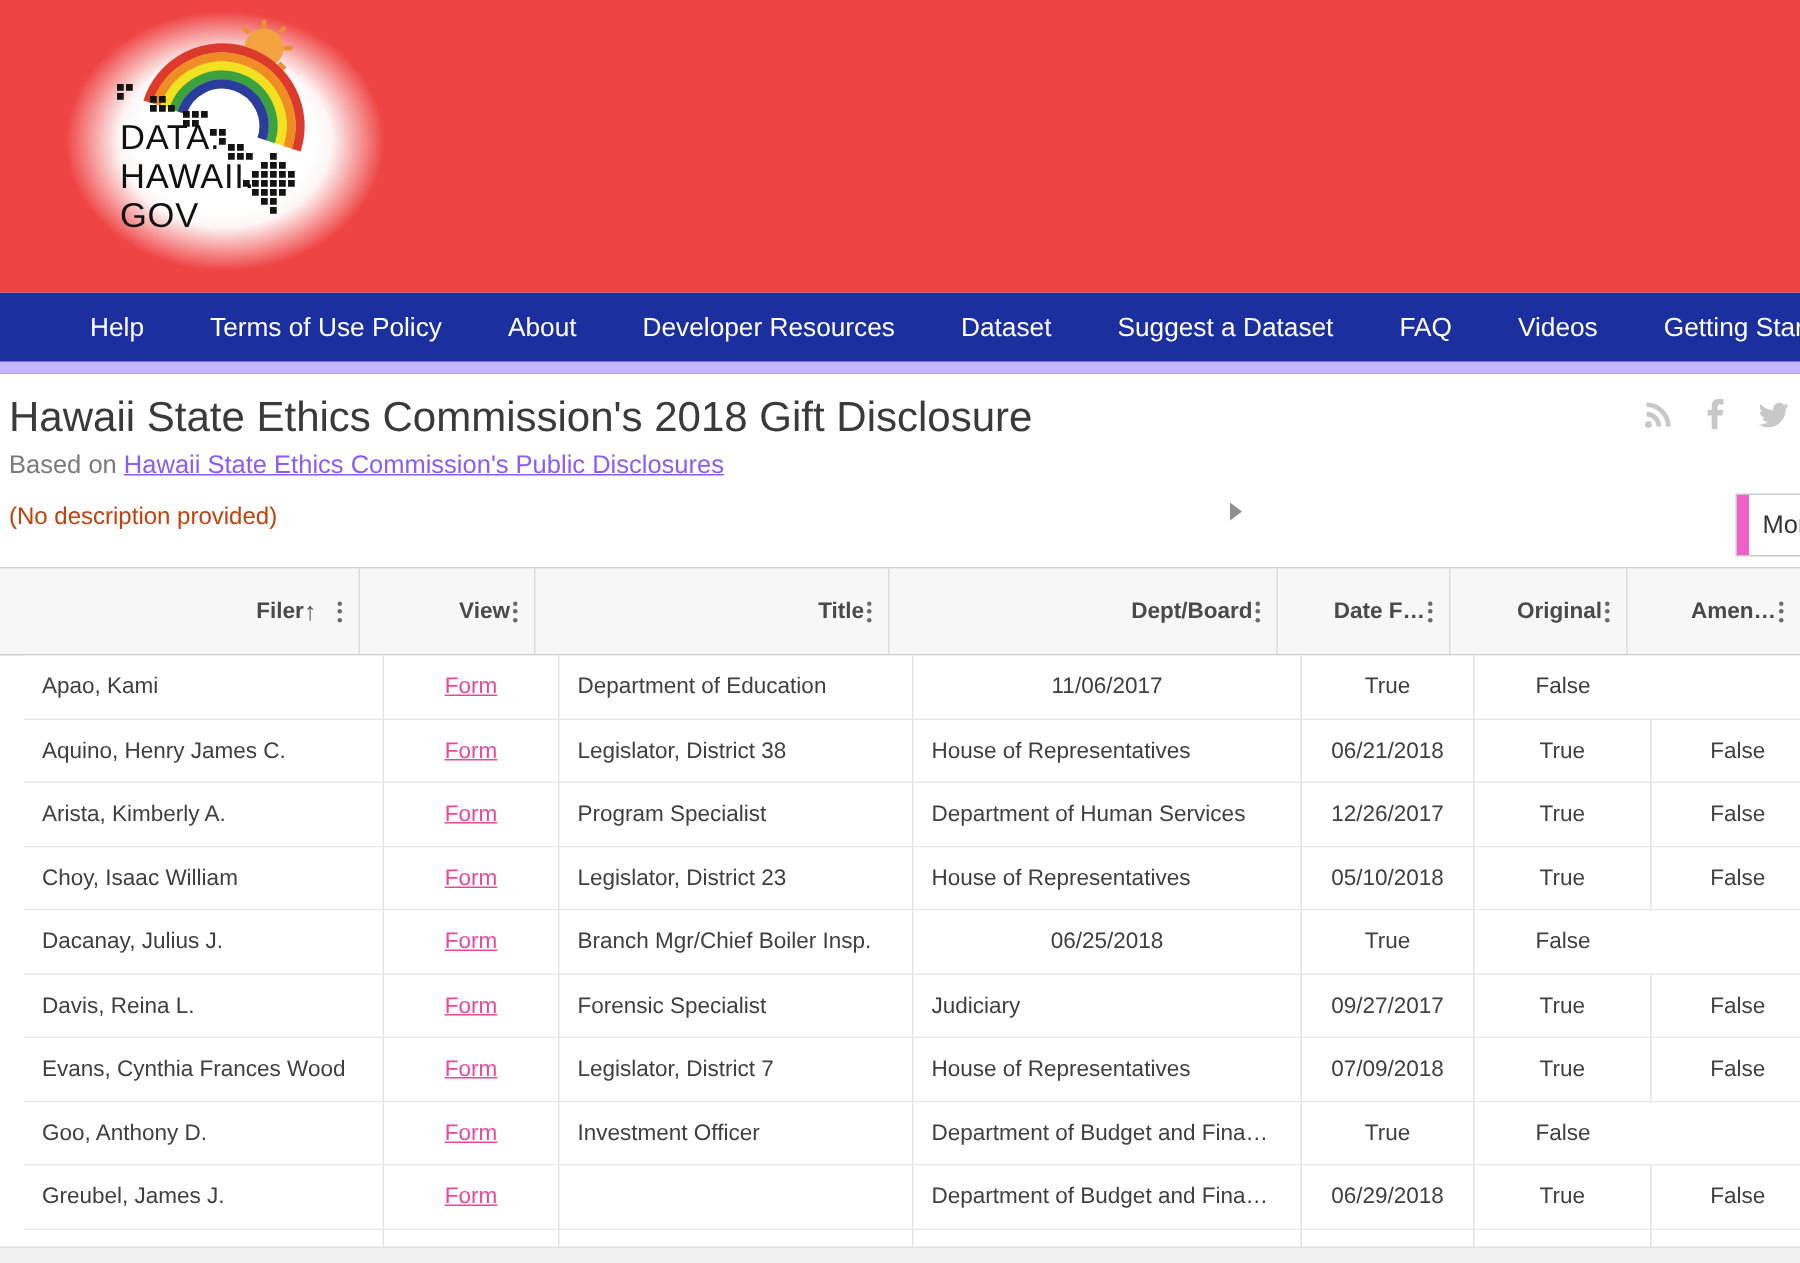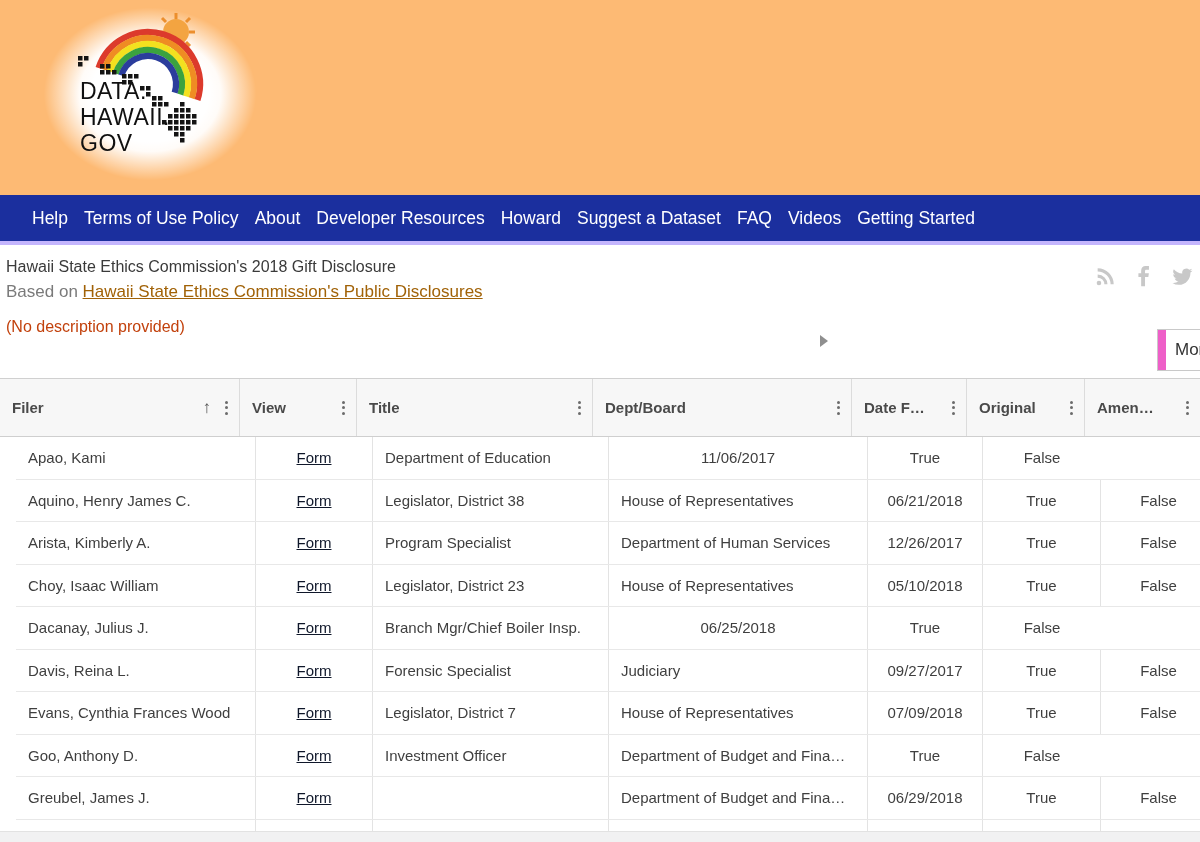--- a/index.html
+++ b/index.html
@@ -9,62 +9,62 @@
   }
   
   .banner{height:195px;background:#1a66cc;position:relative;}
   .logo{position:absolute;left:48px;top:6px;width:190px;height:170px;cursor:pointer;}
   .logo-glow{position:absolute;left:-16px;top:-8px;width:236px;height:192px;
     background:radial-gradient(ellipse 50% 50% at 50% 50%,#fff 50%,rgba(255,255,255,.95) 60%,rgba(255,255,255,.5) 74%,rgba(255,255,255,0) 90%);}
   .logo-art{position:absolute;left:0;top:0;}
   .logo-text{position:absolute;left:32px;top:72px;font-size:23px;line-height:26px;
     color:#101010;letter-spacing:.5px;font-weight:500;}
   
-  .nav{height:46px;background:#1b2f9e;border-bottom:4px solid #c4b5fd;
-    display:flex;align-items:center;gap:16px;padding-left:32px;box-sizing:content-box;}
+  .nav{height:46px;background:#1b2f9e;border-bottom:8px solid #c4b5fd;
+    display:flex;align-items:center;gap:44px;padding-left:60px;box-sizing:content-box;}
   .nav a{color:#ffffff;font-size:17.5px;text-decoration:none;white-space:nowrap;cursor:pointer;}
   
   .page-head{position:relative;padding-left:6px;}
-  .page-title{margin:13px 0 0 0;font-size:16px;font-weight:400;color:#3a3a3a;}
+  .page-title{margin:13px 0 0 0;font-size:28px;font-weight:400;color:#3a3a3a;}
   .based{margin-top:6px;font-size:17px;color:#7a7a7a;}
-  .based a{color:#a16207;cursor:pointer;}
+  .based a{color:#8b5cf6;cursor:pointer;}
   .desc{margin-top:16px;font-size:16px;color:#c2410c;}
   .caret{position:absolute;left:820px;top:335px;width:0;height:0;cursor:pointer;
     border-left:8px solid #8f8f8f;border-top:6px solid transparent;border-bottom:6px solid transparent;}
   .social{position:absolute;left:1094px;top:266px;display:flex;gap:20px;align-items:center;}
   .social svg{display:block;cursor:pointer;}
   .more-btn{position:absolute;left:1157px;top:329px;height:40px;width:140px;
     background:#fff;border:1px solid #c9c9c9;display:flex;align-items:center;cursor:pointer;}
   .more-accent{width:8px;align-self:stretch;}
   .more-label{padding-left:9px;font-size:17px;color:#333;white-space:nowrap;}
   
   .grid{position:absolute;top:378px;left:0;width:1200px;height:454px;overflow:hidden;
     border-top:1px solid #d0d0d0;box-sizing:content-box;font-size:15px;color:#3f3f3f;}
-  .cols{display:grid;grid-template-columns:240px 117px 236px 259px 115px 118px 115px;}
+  .cols{display:grid;grid-template-columns:240px 117px 236px 259px 115px 118px 115px;text-align:right;}
   .grid-header{height:58px;background:#f7f7f7;border-bottom:1px solid #cfcfcf;box-sizing:border-box;}
   .th{display:flex;align-items:center;padding:0 9px 0 12px;border-right:1px solid #dcdcdc;
     box-sizing:border-box;font-weight:bold;color:#4a4a4a;cursor:pointer;overflow:hidden;}
   .th:last-child{border-right:none;}
   .th-label{flex:1;white-space:nowrap;overflow:hidden;}
   .sort{color:#555;margin-right:12px;font-size:17px;font-weight:400;}
   .kebab{display:flex;flex-direction:column;gap:2.5px;padding:4px 2px;cursor:pointer;}
   .kebab i{width:3px;height:3px;border-radius:50%;background:#6b6b6b;}
   .row{height:42.5px;border-bottom:1px solid #e8e8e8;box-sizing:border-box;background:#fff;margin-left:16px;}
   .td{display:flex;align-items:center;padding:0 10px 0 12px;border-right:1px solid #e3e3e3;
     box-sizing:border-box;white-space:nowrap;overflow:hidden;}
   .td:last-child{border-right:none;}
   .td.center{justify-content:center;padding:0 4px;}
-  .form-link{color:#0f172a;text-decoration:underline;cursor:pointer;}
+  .form-link{color:#ec4899;text-decoration:underline;cursor:pointer;}
   .scroll-strip{position:absolute;left:0;bottom:0;width:1200px;height:10px;
     background:#f1f1f2;border-top:1px solid #e2e2e2;}
 </style>
 </head>
 <body>
 
-<div class="banner" style="background: #fdba74;">
+<div class="banner" style="background: #ef4444;">
   <div class="logo">
     <div class="logo-glow"></div>
     <svg class="logo-art" width="190" height="170" viewBox="0 0 190 170">
 
       <g stroke="#ec8f2d" stroke-width="3">
         <line x1="128" y1="7" x2="128" y2="13"></line>
         <line x1="128" y1="39" x2="128" y2="45"></line>
         <line x1="109" y1="26" x2="115" y2="26"></line>
         <line x1="141" y1="26" x2="147" y2="26"></line>
         <line x1="114" y1="12" x2="118" y2="16"></line>
@@ -134,21 +134,21 @@
         <div>GOV</div>
       </div>
   </div>
 </div>
 
 <div class="nav" style="background: rgb(27, 47, 158);">
     <a href="#">Help</a>
     <a href="#">Terms of Use Policy</a>
     <a href="#">About</a>
     <a href="#">Developer Resources</a>
-    <a href="#">Howard</a>
+    <a href="#">Dataset</a>
     <a href="#">Suggest a Dataset</a>
     <a href="#">FAQ</a>
     <a href="#">Videos</a>
     <a href="#">Getting Started</a>
   </div>
 
 <div class="page-head">
   <h1 class="page-title">Hawaii State Ethics Commission's 2018 Gift Disclosure</h1>
   <div class="based">
     <span>Based on</span>

